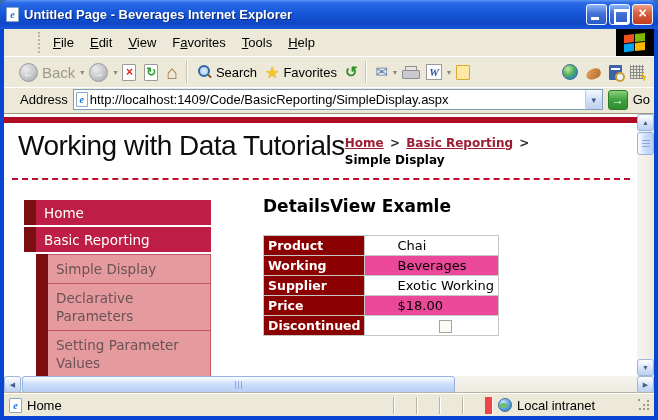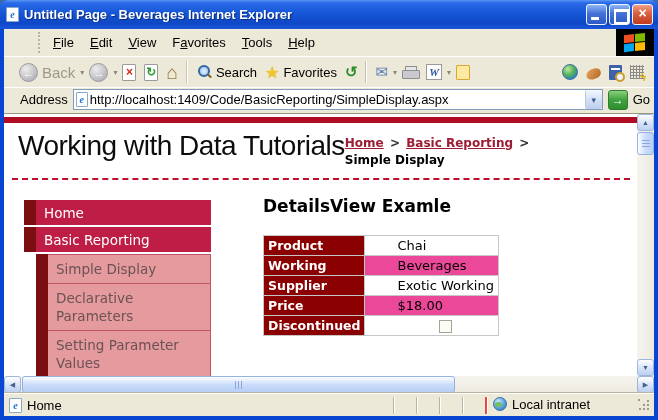--- a/index.html
+++ b/index.html
@@ -139,22 +139,22 @@
   .hscroll { height:17px; flex:0 0 17px; display:flex; background:linear-gradient(180deg,#f6f4ef,#eceade); }
   .hthumb { width:433px; margin:0 1px; border:1px solid #96b2e0; border-radius:3px; cursor:pointer;
     background:linear-gradient(180deg,#fdfeff,#cbddfb 50%,#b8cef5); display:flex; align-items:center; justify-content:center; }
   .hthumb i { width:7px; height:8px; background:repeating-linear-gradient(90deg,#89a7dc 0 1px,transparent 1px 3px); }
 
   
   .statusbar { height:23px; flex:0 0 23px; background:#ece9d8; border-top:1px solid #fff; box-shadow:0 -1px 0 #b8b4a0;
     display:flex; align-items:center; font-size:13px; padding:0 3px; }
   .status-left { flex:1; display:flex; align-items:center; gap:5px; padding-left:2px; }
   .sb-pane { width:23px; height:17px; border-left:1px solid #b8b4a0; box-shadow:inset 1px 0 0 #fff; }
-  .zone-pane { width:152px; height:17px; border-left:2px solid #ef4444; box-shadow:inset 1px 0 0 #fff;
-    display:flex; align-items:flex-start; gap:5px; padding-left:6px; }
+  .zone-pane { width:152px; height:17px; border-left:7px solid #ef4444; box-shadow:inset 1px 0 0 #fff;
+    display:flex; align-items:center; gap:5px; padding-left:6px; }
   .globe-ico { width:14px; height:14px; border-radius:50%; border:1px solid #3a6fa0;
     background:radial-gradient(circle at 35% 30%, #cfe8ff, #5fa7e0 50%, #2f6fb0);
     position:relative; overflow:hidden; }
   .globe-ico::after { content:""; position:absolute; left:1px; top:4px; width:7px; height:5px; background:#6fc060; border-radius:50%; }
   .resize-grip { width:14px; height:17px; position:relative; cursor:nwse-resize; }
   .resize-grip::after { content:""; position:absolute; left:1px; top:2px; width:2px; height:2px; background:#9d9a87;
     box-shadow:9px 9px #9d9a87, 9px 5px #9d9a87, 5px 9px #9d9a87, 9px 1px #9d9a87, 1px 9px #9d9a87, 5px 5px #9d9a87; }
 </style>
 </head>
 <body>

